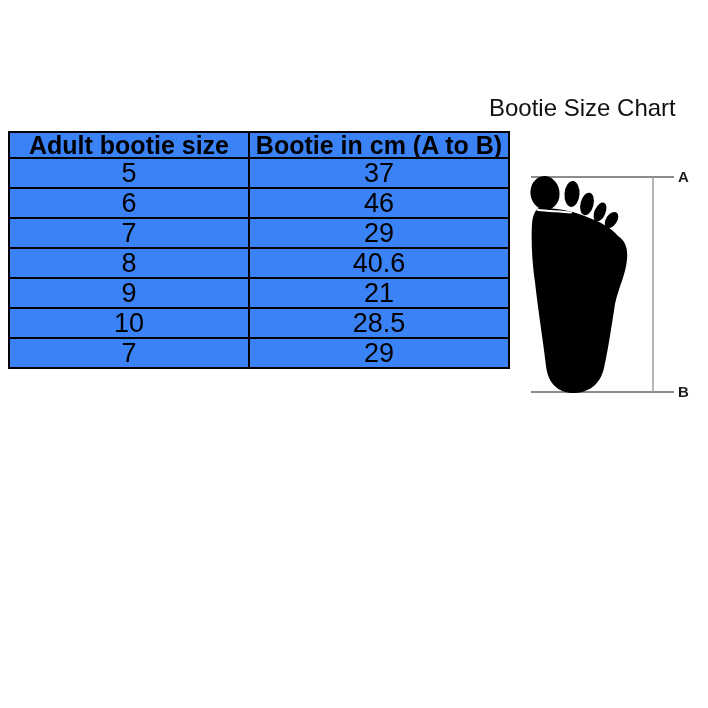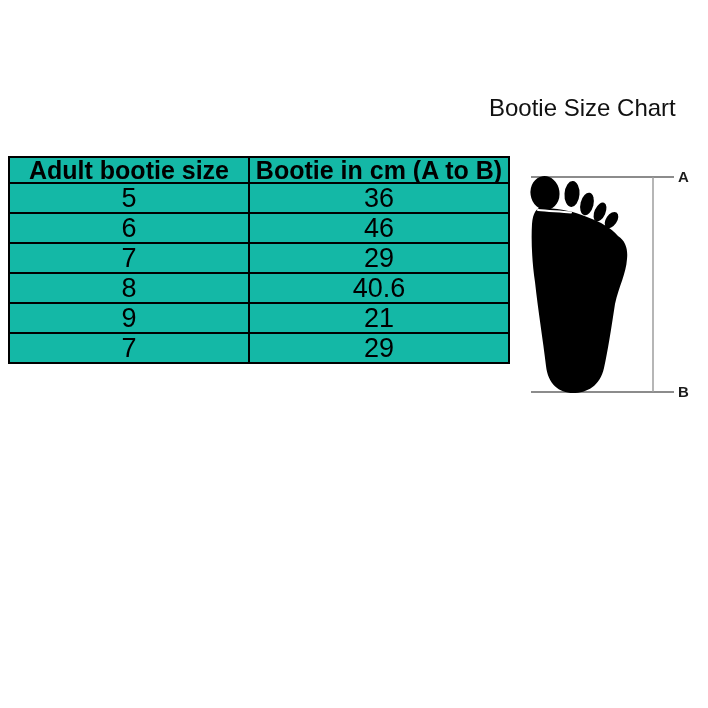--- a/index.html
+++ b/index.html
@@ -20,25 +20,25 @@
     font-size: 24px;
     line-height: 26px;
     font-weight: normal;
     color: #111;
     white-space: nowrap;
     text-align: right;
   }
   table.size-table {
     position: absolute;
     left: 8px;
-    top: 156px;
+    top: 131px;
     width: 500px;
     border-collapse: collapse;
     table-layout: fixed;
-    background: #14b8a6;
+    background: #3b82f6;
   }
   .size-table th, .size-table td {
     border: 2px solid #000;
     text-align: center;
     vertical-align: middle;
     padding: 0;
     overflow: hidden;
   }
   .size-table th {
     font-size: 25px;
@@ -80,37 +80,41 @@
     </colgroup>
     <thead>
       <tr>
         <th>Adult bootie size</th>
         <th>Bootie in cm (A to B)</th>
       </tr>
     </thead>
     <tbody>
       <tr>
         <td>5</td>
-        <td>36</td>
+        <td>37</td>
       </tr>
       <tr>
         <td>6</td>
         <td>46</td>
       </tr>
       <tr>
         <td>7</td>
         <td>29</td>
       </tr>
       <tr>
         <td>8</td>
         <td>40.6</td>
       </tr>
       <tr>
         <td>9</td>
         <td>21</td>
+      </tr>
+      <tr>
+        <td>10</td>
+        <td>28.5</td>
       </tr>
       <tr>
         <td>7</td>
         <td>29</td>
       </tr>
     </tbody>
   </table>
 
   <svg class="foot-diagram" viewBox="0 0 183 250" xmlns="http://www.w3.org/2000/svg">
 

